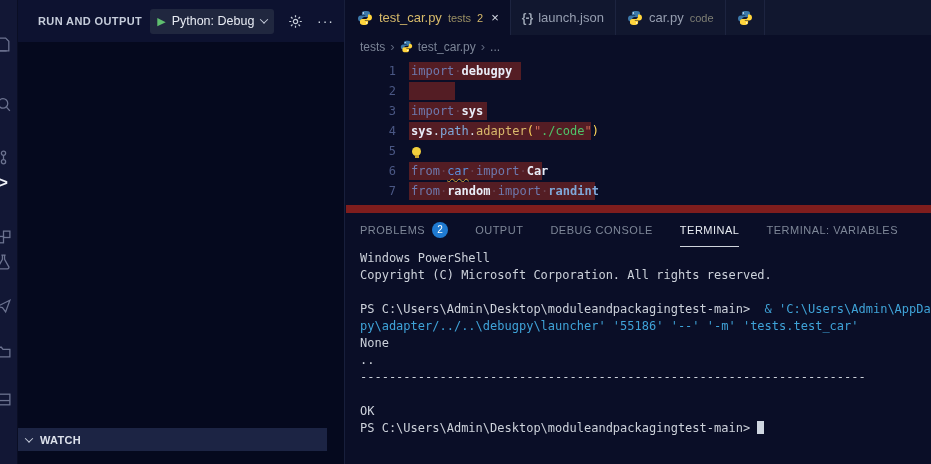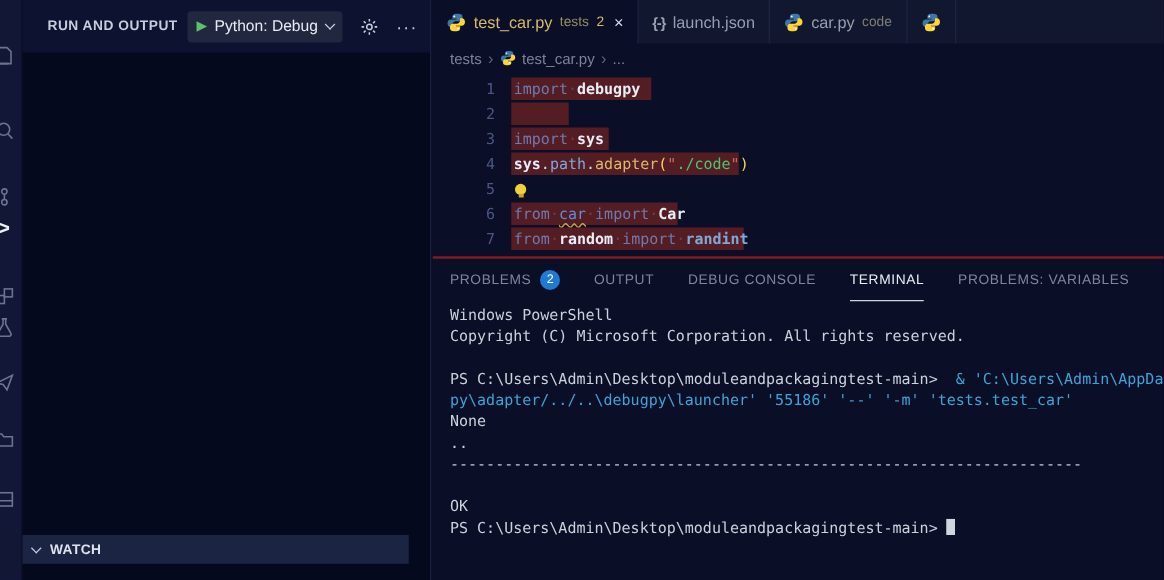--- a/index.html
+++ b/index.html
@@ -60,21 +60,21 @@
   .tk.qt  { color:#cf6a55; }
   .tk.str { color:#4ec46a; }
   .tk.var { color:#5d8ed8; }
   .tk.varb{ color:#7fa8d9; font-weight:bold; }
   .tk.ws  { color:rgba(170,180,210,.25); }
   .tk.sq  { text-decoration:underline wavy #cfa43b; text-decoration-thickness:1px; text-underline-offset:3px; }
   .bulb { position:relative; width:9px; height:9px; background:#f2cf3c; border-radius:50%; display:inline-block; margin-left:16px; }
   .bulb:after { content:""; position:absolute; left:2.5px; top:8.5px; width:4px; height:3px; background:#caa42c; }
 
   
-  #panel { position:absolute; left:0; right:0; top:205px; bottom:0; background:#0a0e27; border-top:2px solid #7f1d1d; }
+  #panel { position:absolute; left:0; right:0; top:205px; bottom:0; background:#0a0e27; border-top:8px solid #7f1d1d; }
   #panel-tabs { height:31px; display:flex; align-items:center; gap:27px; padding-left:14px; }
   .ptab { font-size:11px; letter-spacing:.5px; color:#7e8798; display:flex; align-items:center; gap:7px; cursor:pointer; height:100%; align-items:center; padding-top:2px; }
   .ptab.active { color:#e8ecf2; border-bottom:1px solid #cfd4dc; padding-bottom:5px; margin-bottom:-6px; }
   .pbadge { background:#1f7ad1; color:#fff; font-size:10px; width:16px; height:16px; border-radius:50%; display:flex; align-items:center; justify-content:center; letter-spacing:0; }
 
   #terminal { font-family:"DejaVu Sans Mono", monospace; font-size:12px; color:#ccd1da; padding:7px 0 0 14px; }
   .tline { height:17px; white-space:pre; overflow:hidden; }
   .tseg.cmd { color:#3fa3d8; }
   .cursor { display:inline-block; width:7px; height:13px; background:#cfd6e0; vertical-align:-2px; }
 </style>
@@ -271,21 +271,21 @@
         <div class="ptab">
           <span>OUTPUT</span>
         </div>
         <div class="ptab">
           <span>DEBUG CONSOLE</span>
         </div>
         <div class="ptab active">
           <span>TERMINAL</span>
         </div>
         <div class="ptab">
-          <span>PROBLEMS: VARIABLES</span>
+          <span>TERMINAL: VARIABLES</span>
         </div>
       </div>
     <div id="terminal">
         <div class="tline"><span class="tseg ">Windows PowerShell</span></div>
         <div class="tline"><span class="tseg ">Copyright (C) Microsoft Corporation. All rights reserved.</span></div>
         <div class="tline">&nbsp;</div>
         <div class="tline"><span class="tseg ">PS C:\Users\Admin\Desktop\moduleandpackagingtest-main&gt;  </span><span class="tseg cmd">&amp; 'C:\Users\Admin\AppData</span></div>
         <div class="tline"><span class="tseg cmd">py\adapter/../..\debugpy\launcher' '55186' '--' '-m' 'tests.test_car'</span></div>
         <div class="tline"><span class="tseg ">None</span></div>
         <div class="tline"><span class="tseg ">..</span></div>

